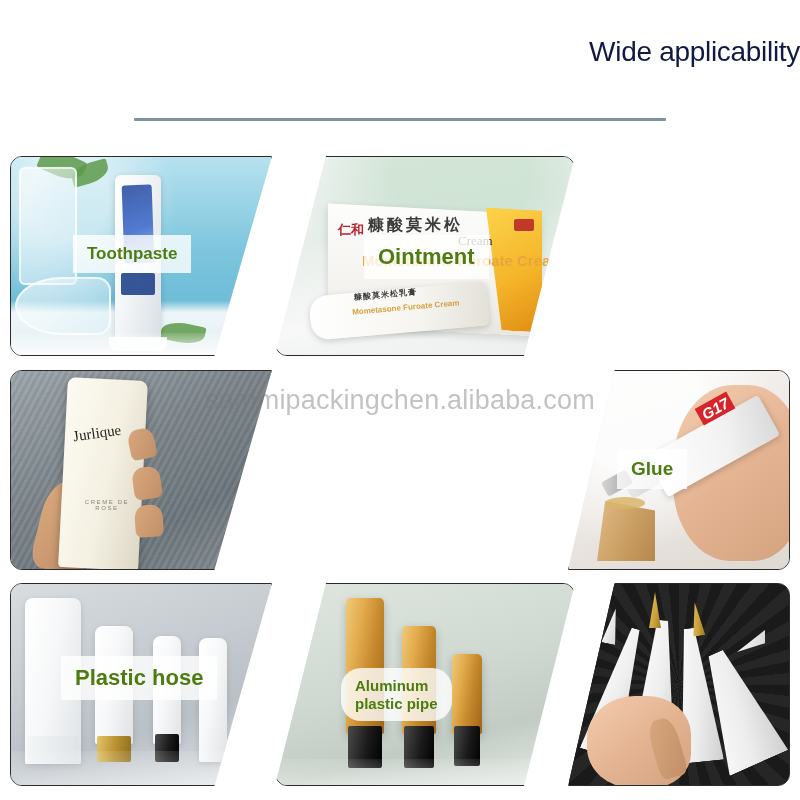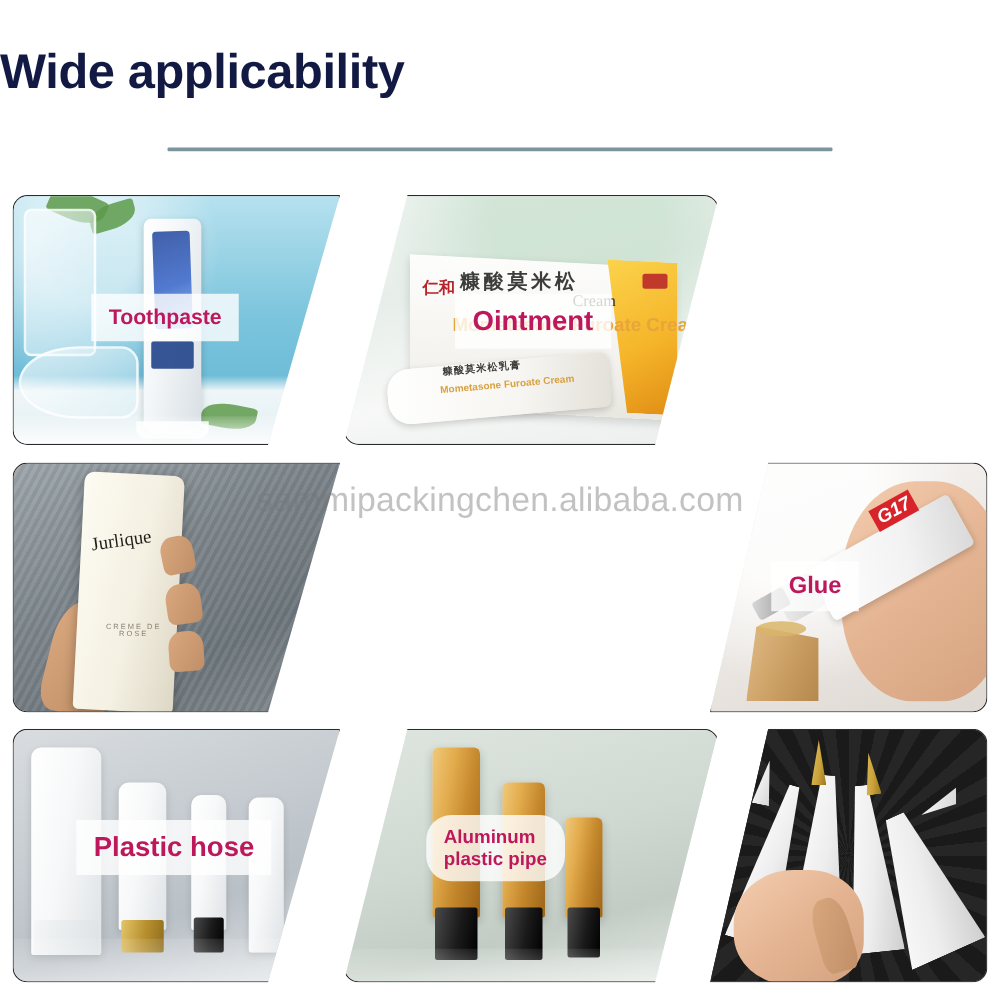--- a/index.html
+++ b/index.html
@@ -25,23 +25,23 @@
     position: absolute;
     top: 0; left: 0;
     width: 800px;
     height: 150px;
   }
   .page-title {
     position: absolute;
     top: 36px;
     left: 0;
     width: 800px;
-    text-align: left;
-    font-size: 39px;
-    font-weight: bold;
+    text-align: right;
+    font-size: 28px;
+    font-weight: normal;
     letter-spacing: -0.3px;
     color: #121a44;
     font-family: "Liberation Sans", sans-serif;
   }
   .title-divider {
     position: absolute;
     top: 118px;
     left: 134px;
     width: 532px;
     height: 3px;
@@ -239,37 +239,37 @@
   }
   .nozzle-gold {
     position:absolute; background:linear-gradient(100deg,#e8c35f 0%,#c8a13a 60%,#9a7520 100%);
   }
   .nozzle-white { position:absolute; background:linear-gradient(100deg,#fafafa 0%,#d6d6d6 100%); }
 
   
   .label {
     position: absolute;
     background: rgba(255,255,255,0.80);
-    color: #be185d;
+    color: #4d7c0f;
     font-weight: bold;
     font-family: "Liberation Sans", sans-serif;
     font-size: 17px;
     line-height: 1.18;
     padding: 9px 14px;
     white-space: pre-line;
     z-index: 6;
   }
   .label.l-toothpaste { left: 62px;  top: 78px;  font-size: 17px; }
   .label.l-ointment   { left: 88px;  top: 78px;  font-size: 22px; }
   .label.l-cleanser   { left: 36px;  top: 78px;  font-size: 16px; }
   .label.l-handcream  { left: 50px;  top: 78px;  font-size: 17px; }
   .label.l-pigments   { left: 100px; top: 78px;  font-size: 19px; }
   .label.l-glue       { left: 48px;  top: 78px;  font-size: 19px; }
   .label.l-plastic    { left: 50px;  top: 72px;  font-size: 22px; }
-  .label.l-aluminum   { left: 65px;  top: 68px;  font-size: 15px; border-radius: 20px; }
+  .label.l-aluminum   { left: 65px;  top: 84px;  font-size: 15px; border-radius: 20px; }
   .label.l-composite  { left: 40px;  top: 78px;  font-size: 15px; }
 
   
   .watermark {
     position: absolute;
     top: 385px;
     left: 0;
     width: 800px;
     text-align: center;
     font-size: 27px;

